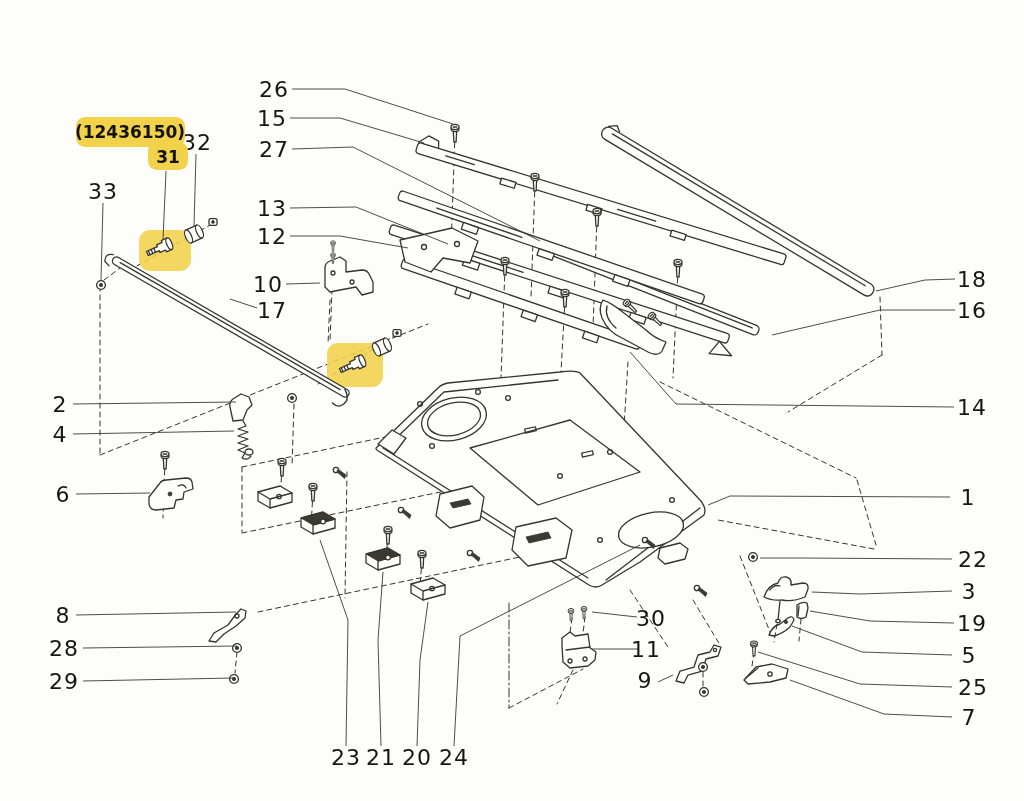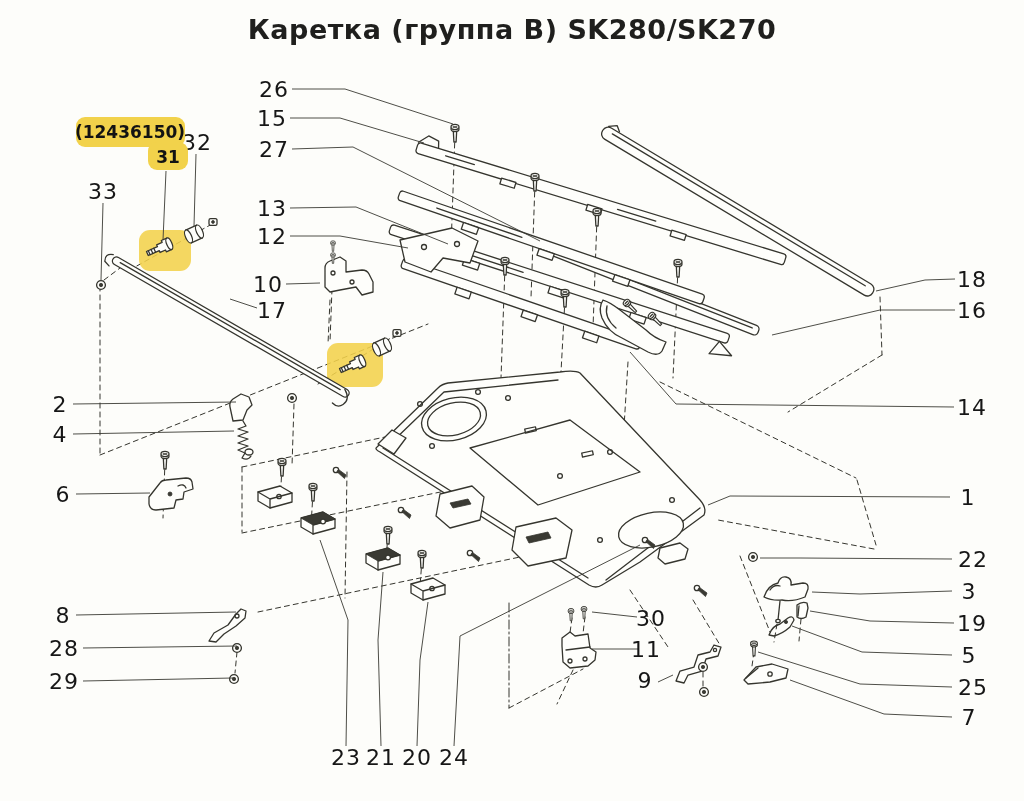--- a/index.html
+++ b/index.html
@@ -18,21 +18,20 @@
           text-anchor:middle;letter-spacing:1px;}
   .badge{fill:#f2d24b;stroke:none;}
   .badgetext{font-family:"DejaVu Sans","Liberation Sans",sans-serif;font-weight:bold;
              font-size:17px;fill:#131313;text-anchor:middle;}
   .blob{fill:#f2d24b;opacity:0.88;}
 </style>
 </head>
 <body>
 
 <div class="page">
-  <div class="title">Каретка (группа B) SK280/SK270</div>
 
   <svg id="diagram" width="1024" height="801" viewBox="0 0 1024 801">
 
     <defs>
       <g id="sym-screw">
         <path class="fw" d="M-1.7,2.6 L1.7,2.6 L1.1,14 L-1.1,14 Z"></path>
         <ellipse class="fw" cx="0" cy="1" rx="4" ry="2.6"></ellipse>
         <ellipse class="fw" cx="0" cy="-1" rx="4" ry="2.6"></ellipse>
         <line class="ln" x1="-1.8" y1="-1" x2="1.8" y2="-1" stroke-width="0.9"></line>
       </g>

